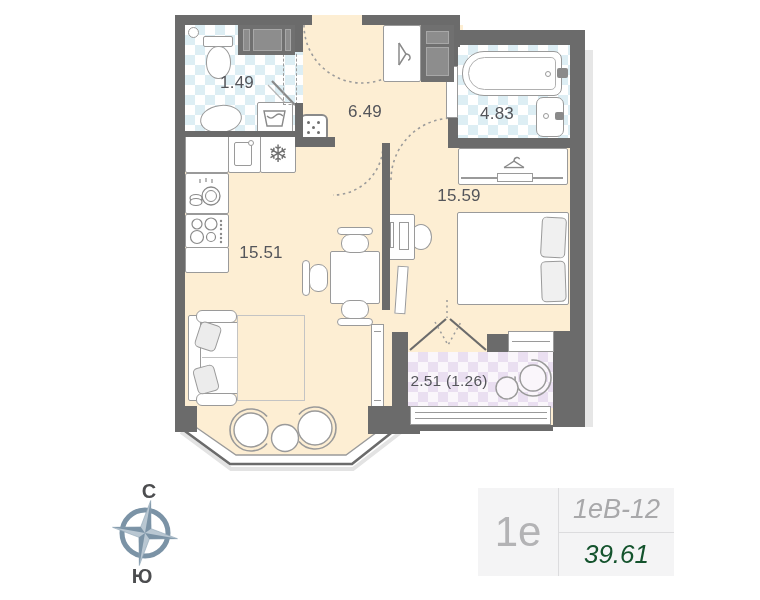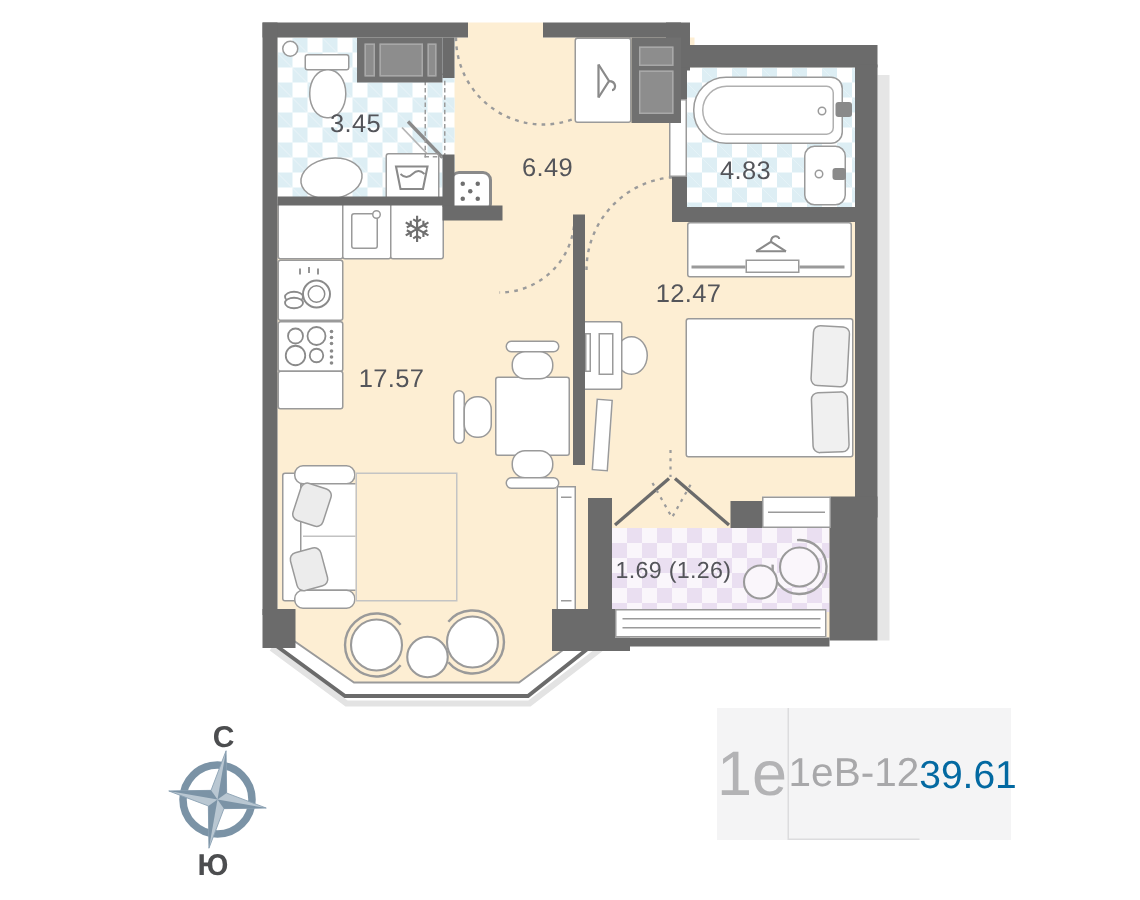--- a/index.html
+++ b/index.html
@@ -19,29 +19,29 @@
   .tileP{position:absolute;box-sizing:border-box;background-color:#faf6fb;
     background-image:
       linear-gradient(45deg,#eadff1 25%,transparent 25%,transparent 75%,#eadff1 75%),
       linear-gradient(45deg,#eadff1 25%,transparent 25%,transparent 75%,#eadff1 75%);
     background-size:20px 20px;background-position:0 0,10px 10px;}
   .rlabel{position:absolute;transform:translate(-50%,-50%);font-size:17px;color:#54555a;
     white-space:nowrap;letter-spacing:.2px;z-index:6;}
   .winbar{position:absolute;box-sizing:border-box;background:#ffffff;border:1.3px solid #9a9a9a;}
   .dot{position:absolute;width:3px;height:3px;border-radius:50%;background:#6f6f6f;}
   .pillow{position:absolute;box-sizing:border-box;background:#f0f0f0;border:1.2px solid #9a9a9a;border-radius:5px;}
-  .infocard{position:absolute;left:478px;top:472px;width:196px;height:88px;background:#f4f4f5;
+  .infocard{position:absolute;left:478px;top:488px;width:196px;height:88px;background:#f4f4f5;
     display:flex;align-items:stretch;z-index:7;}
   .infocard .cellL{width:80px;display:flex;align-items:center;justify-content:center;
     font-size:42px;font-weight:300;color:#b3b3b5;border-right:1px solid #dcdcde;}
-  .infocard .cellR{flex:1;display:flex;}
+  .infocard .cellR{flex:1;display:flex;flex-direction:column;font-style:italic;}
   .infocard .rowT{flex:1;display:flex;align-items:center;justify-content:center;
     font-size:27px;font-weight:300;color:#a8a8aa;border-bottom:1px solid #dcdcde;}
   .infocard .rowB{flex:1;display:flex;align-items:center;justify-content:center;
-    font-size:26px;font-weight:300;color:#0369a1;}
+    font-size:26px;font-weight:300;color:#14532d;}
   svg text.cdir{font-family:"Liberation Sans",sans-serif;font-size:20px;font-weight:bold;fill:#4c4d4f;}
 </style>
 </head>
 <body>
 
 <div class="stage">
 
   <div class="floor" style="left:185px;top:25px;width:278px;height:400px;"></div>
   <div class="floor" style="left:458px;top:45px;width:112px;height:380px;"></div>
   <div class="floor" style="left:312px;top:15px;width:50px;height:12px;"></div>
@@ -229,26 +229,26 @@
   <div class="shaft" style="left:238px;top:25px;width:57px;height:30px;z-index:5;">
     <div class="shaft-in" style="left:5px;top:4px;width:7px;height:22px;"></div>
     <div class="shaft-in" style="left:15px;top:4px;width:29px;height:22px;"></div>
     <div class="shaft-in" style="left:47px;top:4px;width:6px;height:22px;"></div>
   </div>
   <div class="shaft" style="left:421px;top:25px;width:33px;height:57px;z-index:5;">
     <div class="shaft-in" style="left:5px;top:6px;width:23px;height:13px;"></div>
     <div class="shaft-in" style="left:5px;top:22px;width:23px;height:29px;"></div>
   </div>
 
-  <div class="rlabel" style="left:237px;top:83px;">3.45</div>
+  <div class="rlabel" style="left:237px;top:83px;">1.49</div>
   <div class="rlabel" style="left:365px;top:112px;">6.49</div>
   <div class="rlabel" style="left:497px;top:114px;">4.83</div>
-  <div class="rlabel" style="left:459px;top:196px;">12.47</div>
-  <div class="rlabel" style="left:261px;top:253px;">17.57</div>
-  <div class="rlabel" style="left:449px;top:381px;font-size:15.5px;">1.69 (1.26)</div>
+  <div class="rlabel" style="left:459px;top:196px;">15.59</div>
+  <div class="rlabel" style="left:261px;top:253px;">15.51</div>
+  <div class="rlabel" style="left:449px;top:381px;font-size:15.5px;">2.51 (1.26)</div>
 
   <svg width="80" height="112" viewBox="0 0 80 112" style="position:absolute;left:108px;top:478px;z-index:7;">
     <text class="cdir" x="41" y="20" text-anchor="middle">С</text>
     <circle cx="37" cy="55" r="23" fill="none" stroke="#7b93a6" stroke-width="5"></circle>
     <polygon points="42.7,22.5 43.1,50.7 69.5,60.7 41.3,61.1 31.3,87.5 30.9,59.3 4.5,49.3 32.7,48.9" fill="#b9c7d2" stroke="#8ba2b3" stroke-width="0.6"></polygon>
     <polygon points="42.7,22.5 37,55 43.1,50.7" fill="#7b93a6"></polygon>
     <polygon points="69.5,60.7 37,55 41.3,61.1" fill="#7b93a6"></polygon>
     <polygon points="31.3,87.5 37,55 30.9,59.3" fill="#7b93a6"></polygon>
     <polygon points="4.5,49.3 37,55 32.7,48.9" fill="#7b93a6"></polygon>
     <text class="cdir" x="34" y="105" text-anchor="middle">Ю</text>

